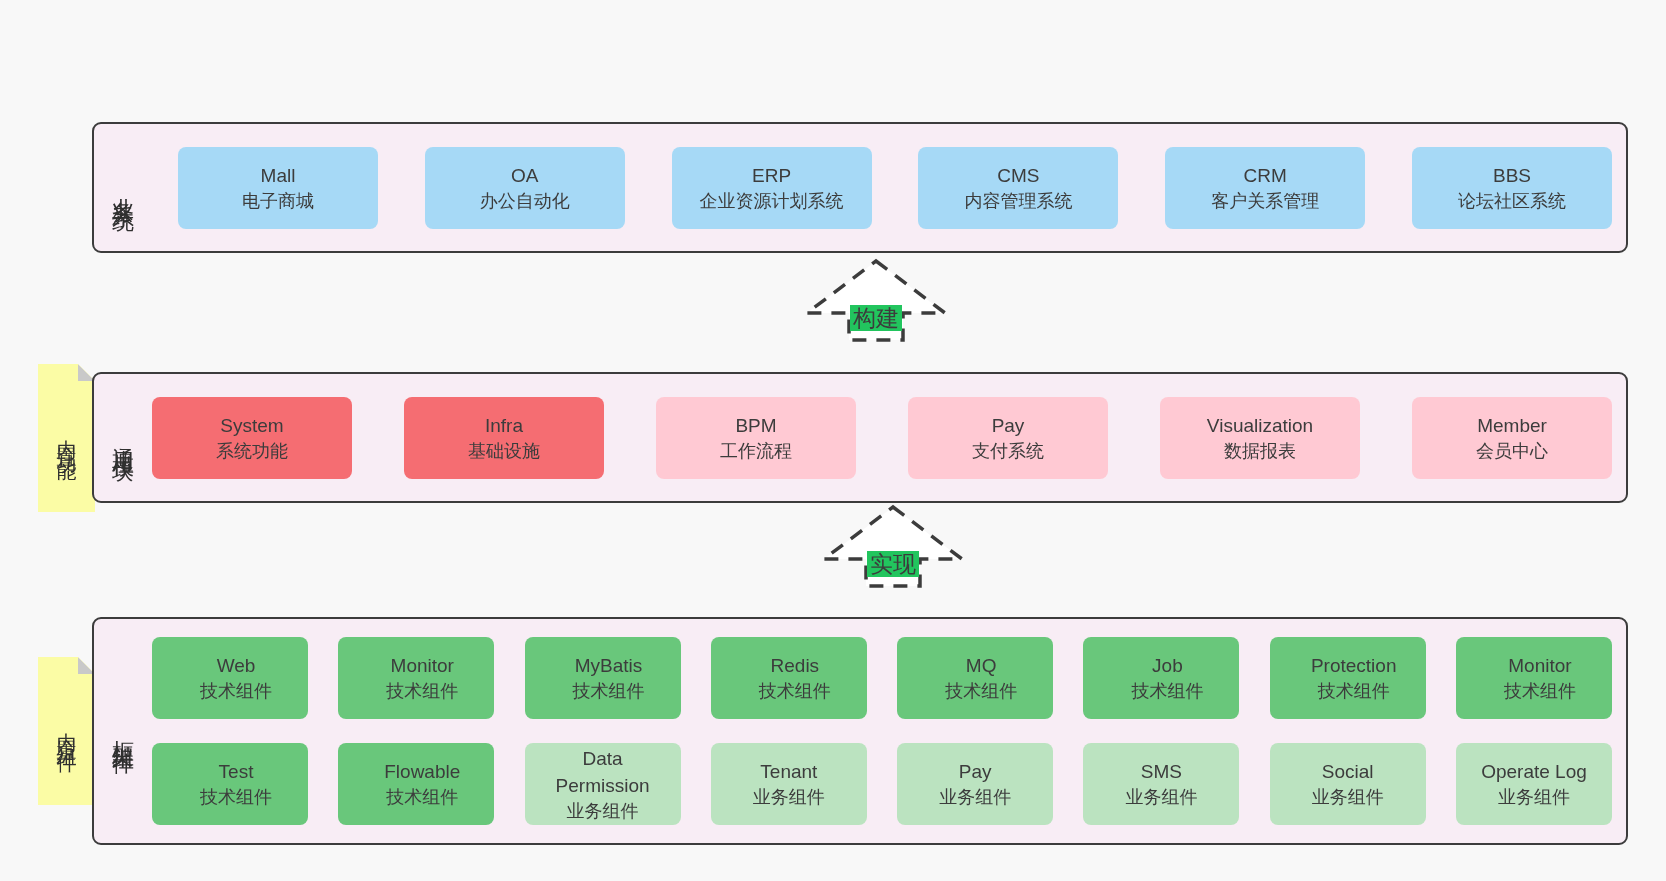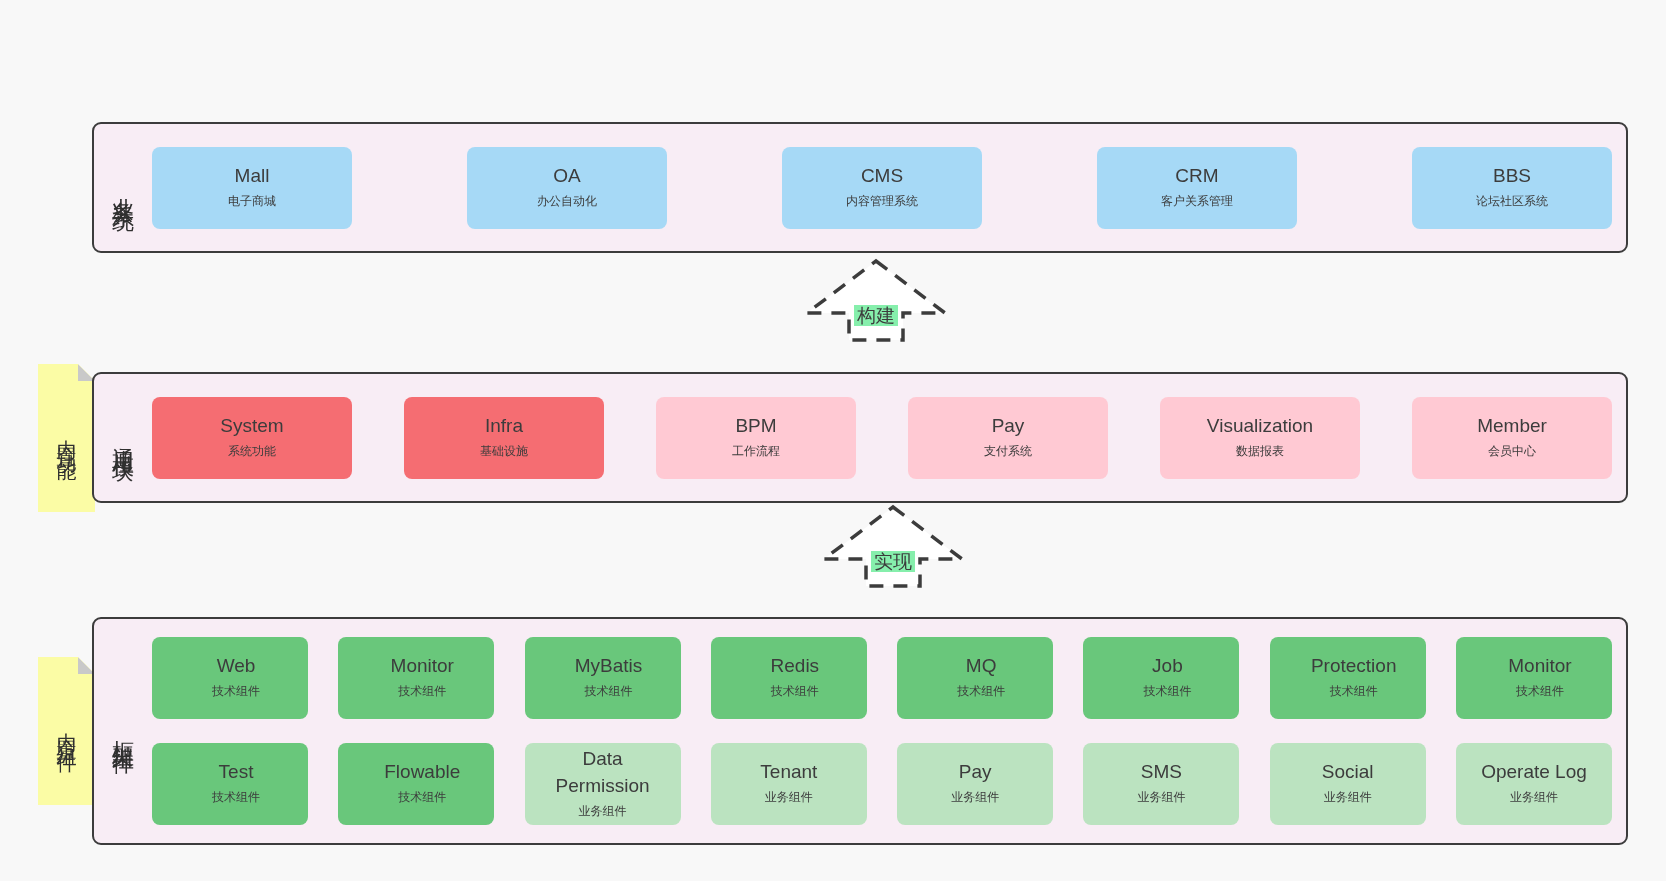--- a/index.html
+++ b/index.html
@@ -39,21 +39,21 @@
   #sticky-1{top:657px;}
 
   
   .panel{
     position:absolute;left:92px;width:1536px;z-index:2;
     background:var(--panel_bg);
     border:2px solid var(--panel_border);
     border-radius:9px;
     display:flex;
   }
-  #panel-0{top:122px;height:131px;}
+  #panel-0{top:122px;height:131px;gap:26px;}
   #panel-1{top:372px;height:131px;}
   #panel-2{top:617px;height:228px;}
   .panel-label{
     flex:0 0 58px;
     display:flex;align-items:center;justify-content:center;
     writing-mode:vertical-rl;text-orientation:upright;
     font-size:22px;letter-spacing:4px;color:#2f2f2f;line-height:58px;
   }
   .rows{
     flex:1;display:flex;flex-direction:column;justify-content:center;
@@ -63,37 +63,37 @@
 
   
   .box{
     height:82px;border-radius:8px;
     display:flex;flex-direction:column;align-items:center;justify-content:center;
     text-align:center;
   }
   .panel.six .box{width:200px;}
   .panel.eight .box{width:156px;}
   .box-title{font-size:19px;line-height:27px;white-space:pre-line;}
-  .box-sub{font-size:12px;line-height:25px;}
+  .box-sub{font-size:18px;line-height:25px;}
   .c-blue{background:var(--box_blue);}
   .c-red{background:var(--box_red);}
   .c-pink{background:var(--box_pink);}
   .c-green{background:var(--box_green);padding-left:12px;}
   .c-green_light{background:var(--box_green_light);}
 
   
   .arrow{position:absolute;width:146px;height:86px;z-index:3;}
   #arrow-0{left:803px;top:257px;}
   #arrow-1{left:820px;top:503px;}
   .arrow svg{display:block;width:100%;height:100%;}
   .arrow-label{
     position:absolute;top:46px;left:0;width:100%;text-align:center;
   }
   .arrow-label span{
-    background:#86efac;font-size:19px;color:var(--text);padding:0 3px;
+    background:#22c55e;font-size:23px;color:var(--text);padding:0 3px;
   }
 </style>
 </head>
 <body>
 
 <div class="canvas">
 
   <div class="sticky" id="sticky-0">
     <span class="fold"></span>
     <span class="sticky-text">内置功能</span>
@@ -108,20 +108,24 @@
     <div class="panel-label">业务系统</div>
     <div class="rows">
         <div class="row">
           <div class="box c-blue">
             <div class="box-title">Mall</div>
             <div class="box-sub">电子商城</div>
           </div>
           <div class="box c-blue">
             <div class="box-title">OA</div>
             <div class="box-sub">办公自动化</div>
+          </div>
+          <div class="box c-blue">
+            <div class="box-title">ERP</div>
+            <div class="box-sub">企业资源计划系统</div>
           </div>
           <div class="box c-blue">
             <div class="box-title">CMS</div>
             <div class="box-sub">内容管理系统</div>
           </div>
           <div class="box c-blue">
             <div class="box-title">CRM</div>
             <div class="box-sub">客户关系管理</div>
           </div>
           <div class="box c-blue">

